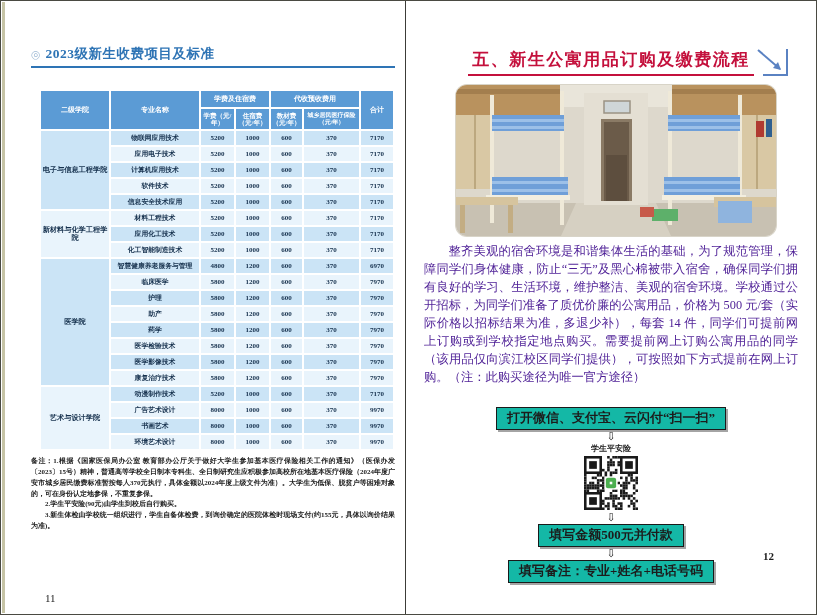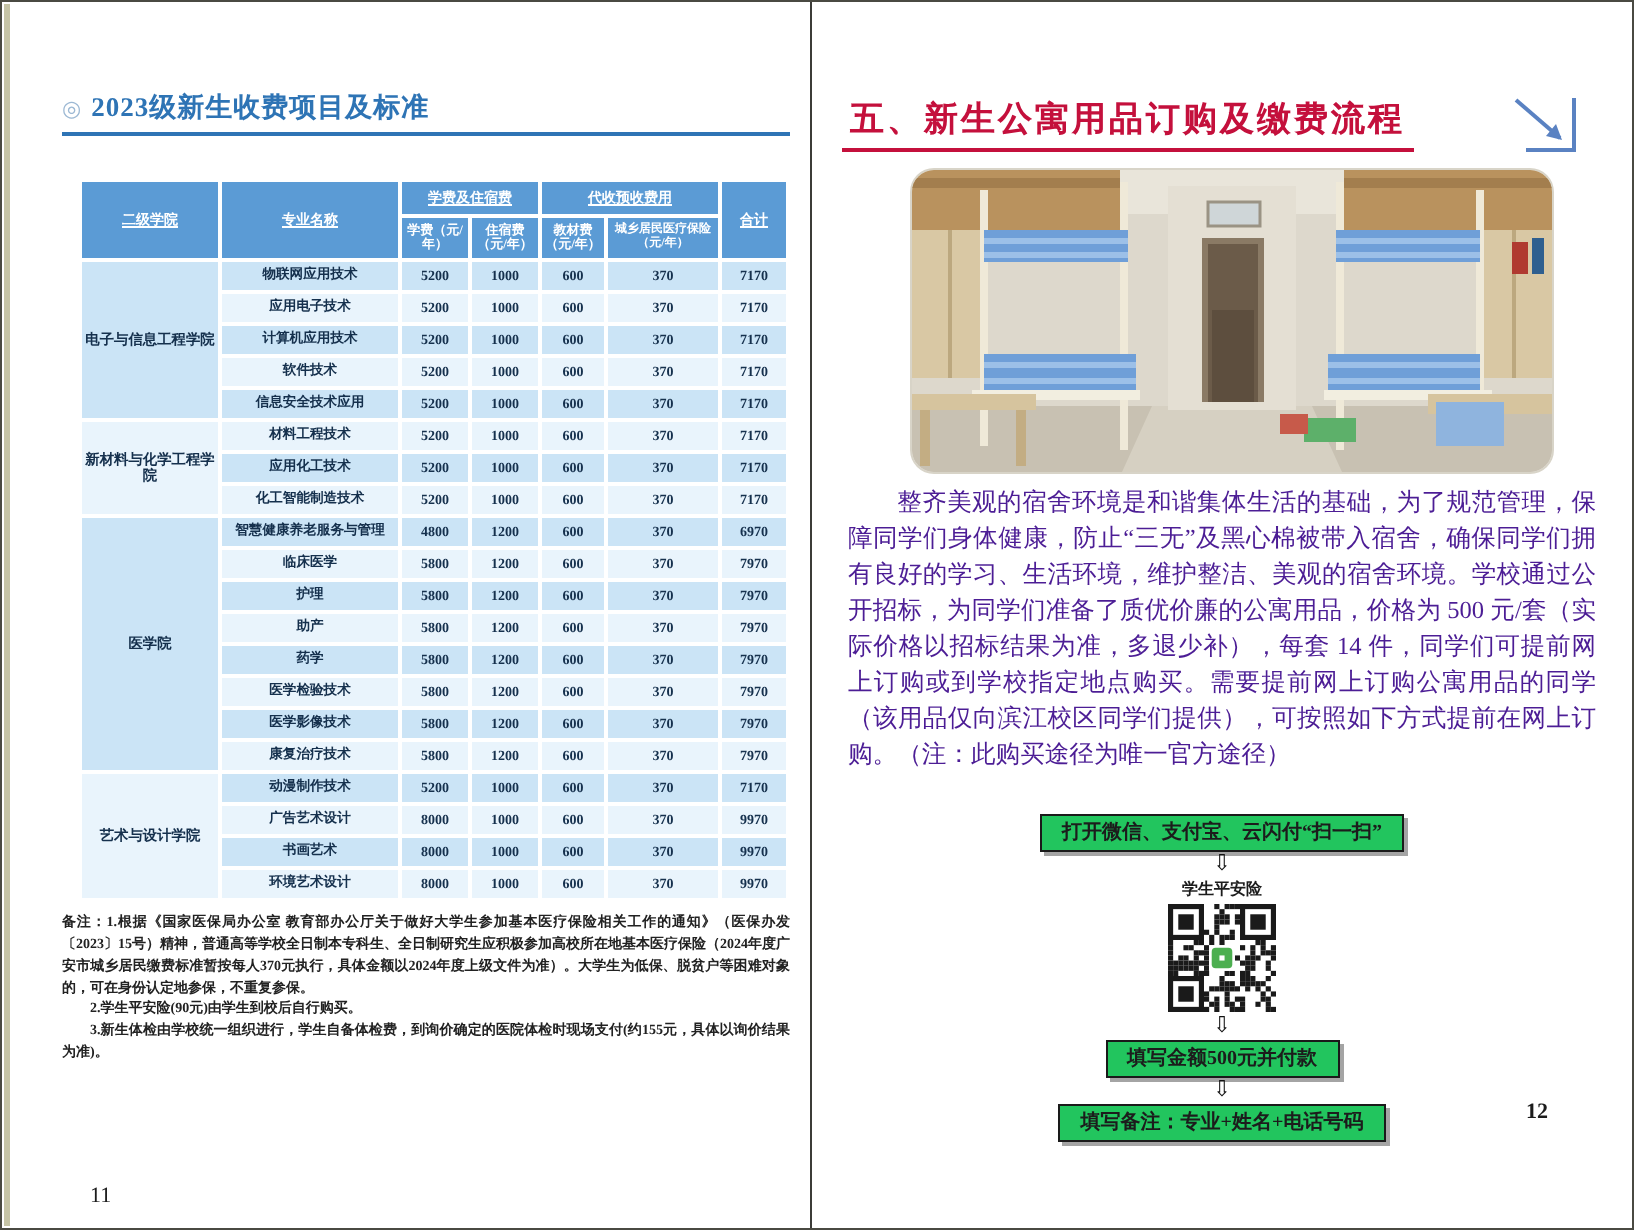--- a/index.html
+++ b/index.html
@@ -16,46 +16,46 @@
   .page-divider{position:absolute;left:404px;top:0;bottom:0;width:1px;background:#3c3c38;}
 
   
   .lp-header{position:absolute;left:30px;top:44px;width:364px;border-bottom:2px solid var(--title_blue);padding-bottom:3px;display:flex;align-items:center;gap:5px;}
   .lp-bullet{color:#9db9d4;font-size:11px;}
   .lp-title{color:var(--title_blue);font-weight:bold;font-size:13.5px;letter-spacing:.5px;text-align:center;}
 
   table.fee{position:absolute;left:38px;top:88px;border-collapse:collapse;table-layout:fixed;width:354px;}
   table.fee th,table.fee td{border:2px solid #fff;text-align:center;vertical-align:middle;padding:0;line-height:1.15;}
   table.fee thead th{background:var(--header_blue);color:#fff;font-weight:bold;font-size:7px;}
-  table.fee thead tr:nth-child(1) th{height:18px;text-decoration:underline;}
+  table.fee thead tr:nth-child(1) th{height:18px;}
   table.fee thead tr:nth-child(2) th{height:22px;font-size:6.5px;}
   table.fee tbody td{height:16px;font-size:7px;font-weight:bold;color:#15304d;}
   table.fee td.c-major{font-size:6.8px;}
   table.fee td.c-college{font-size:7.2px;}
   tr.shade-a td.val, tr.shade-a td.c-major{background:var(--row_light);}
   tr.shade-b td.val, tr.shade-b td.c-major{background:var(--row_lighter);}
   td.g-a{background:var(--row_light);}
   td.g-b{background:var(--row_lighter);}
 
   .notes{position:absolute;left:30px;top:455px;width:364px;font-size:7px;font-weight:600;line-height:1.55;color:#222;text-align:justify;}
   .notes p.ind{text-indent:2em;}
   .pageno-left{position:absolute;left:44px;top:547px;font-weight:normal;font-size:11px;margin-top:44px;}
 
   
-  .rp-title-wrap{position:absolute;left:420px;top:47px;width:380px;}
+  .rp-title-wrap{position:absolute;left:420px;top:47px;width:380px;text-align:center;}
   .rp-title{display:inline-block;color:var(--title_red);font-weight:bold;font-size:17px;letter-spacing:1.5px;border-bottom:2px solid var(--title_red);padding:0 4px 3px 4px;}
   .rp-arrow{position:absolute;left:753px;top:46px;width:36px;height:32px;}
 
   .photo{position:absolute;left:455px;top:84px;width:320px;height:151px;border-radius:11px;overflow:hidden;box-shadow:0 0 0 1px #d8d4c8;}
   .photo svg{display:block;}
 
   .rp-para{position:absolute;left:423px;top:241px;width:374px;font-size:12.3px;line-height:18px;text-align:justify;text-indent:2em;font-weight:500;color:#4c1d95;}
 
   .flow{position:absolute;left:423px;top:406px;width:374px;display:flex;flex-direction:column;align-items:center;}
-  .flow-box{border:1.5px solid #1a1a1a;background:#22c55e;font-size:10px;font-weight:bold;padding:2px 10px;line-height:1.3;box-shadow:2px 2px 0 rgba(90,90,90,.55);white-space:nowrap;}
+  .flow-box{border:1.5px solid #1a1a1a;background:#14b8a6;font-size:13px;font-weight:bold;padding:2px 10px;line-height:1.3;box-shadow:2px 2px 0 rgba(90,90,90,.55);white-space:nowrap;}
   .flow-arrow{font-size:11px;line-height:1;color:#111;margin:1px 0;}
   .qr-label{font-size:8px;font-weight:bold;margin-bottom:1px;}
   .qr-box{width:56px;height:56px;display:flex;align-items:center;justify-content:center;}
   .pageno-right{position:absolute;left:762px;top:549px;font-weight:bold;font-size:11px;}
 </style>
 </head>
 <body>
 
 <div id="canvas">
   <div class="edge-strip"></div>

